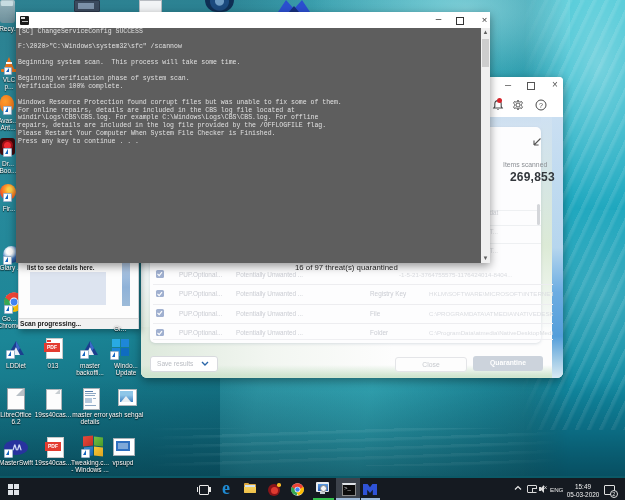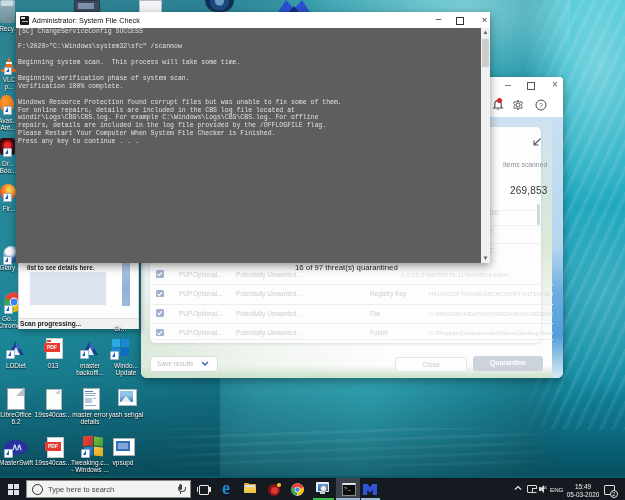--- a/index.html
+++ b/index.html
@@ -183,21 +183,21 @@
       <text x="6" y="8.6" text-anchor="middle" font-size="7" fill="#4a4a4a" font-family="Liberation Sans">?</text>
     </svg>
 
   <div class="a" style="left:9px;top:50px;width:391px;height:216px;background:#fdfdfe;border-radius:5px;box-shadow:0 1px 3px rgba(120,140,160,.25);"></div>
 
   <svg class="a" style="left:391px;top:60px;" width="10" height="10" viewBox="0 0 10 10">
       <path d="M8.5 1.5 L2 8 M2 8 L2 3.4 M2 8 L6.6 8" stroke="#555" stroke-width="1.1" fill="none"></path>
     </svg>
 
   <div class="a" style="left:362px;top:84px;width:60px;height:8px;color:#8b8f94;font-size:6.8px;text-align:left;">Items scanned</div>
-  <div class="a" style="left:369px;top:108px;width:50px;height:9px;color:#33373c;font-size:10px;font-weight:normal;letter-spacing:.2px;">269,853</div>
+  <div class="a" style="left:369px;top:93px;width:50px;height:9px;color:#33373c;font-size:12px;font-weight:bold;letter-spacing:.2px;">269,853</div>
 
   <div class="a" style="left:20px;top:133px;width:380px;height:1px;background:#eef0f2;"></div>
   <div class="a" style="left:330px;top:132px;width:66px;height:8px;color:#d3d5d9;font-size:6.3px;">staller dat</div>
   <div class="a" style="left:20px;top:148px;width:380px;height:1px;background:#eef0f2;"></div>
   <div class="a" style="left:300px;top:151px;width:96px;height:8px;color:#d8dade;font-size:6.3px;">ARE\MICROSOFT...</div>
   <div class="a" style="left:20px;top:166px;width:380px;height:1px;background:#eef0f2;"></div>
   <div class="a" style="left:300px;top:170px;width:96px;height:8px;color:#d8dade;font-size:6.3px;">ARE\MICROSOFT...</div>
   <div class="a" style="left:396px;top:127px;width:3px;height:21px;background:#d4d6da;border-radius:2px;"></div>
 
   <div class="a" style="left:15px;top:193px;width:7.5px;height:7.5px;background:#a0b0d0;border-radius:1.5px;">
@@ -258,21 +258,20 @@
 </div>
 
 <div class="a" style="left:295px;top:263px;width:160px;color:#1b1b1b;font-size:7.8px;z-index:40;">16 of 97 threat(s) quarantined</div>
 
 <div class="a" id="console" style="left:16px;top:12px;width:474px;height:251px;box-shadow:0 3px 9px rgba(0,0,0,.42);z-index:30;background:#5e5e5e;">
   <div class="a" style="left:0;top:0;width:474px;height:16px;background:#fff;"></div>
   <div class="a" style="left:4px;top:3.5px;width:9px;height:9px;background:#1a1a1a;border-radius:1px;">
       <div class="a" style="left:1px;top:1px;width:4px;height:2px;background:#ddd;"></div>
       <div class="a" style="left:1.5px;top:5px;width:6px;height:1.5px;background:#bbb;"></div>
     </div>
-  <div class="a" style="left:16px;top:3px;width:220px;height:11px;color:#111;font-size:7.3px;line-height:11px;">Administrator:  System File Check</div>
   <div class="a" style="left:416px;top:2px;width:13px;height:12px;color:#333;font-size:10px;line-height:10px;text-align:center;">–</div>
   <div class="a" style="left:440px;top:5px;width:5.5px;height:5.5px;border:1px solid #333;"></div>
   <div class="a" style="left:462px;top:2px;width:13px;height:12px;color:#333;font-size:9.5px;line-height:12px;text-align:center;">×</div>
   <pre style="position:absolute;left:2px;top:15.5px;margin:0;font-family:'Liberation Mono',monospace;font-size:6.5px;line-height:7.9px;color:#e0e0e0;">[SC] ChangeServiceConfig SUCCESS
 
 F:\2020&gt;"C:\Windows\system32\sfc" /scannow
 
 Beginning system scan.  This process will take some time.
 
 Beginning verification phase of system scan.
@@ -292,27 +291,20 @@
 </div>
 
 <div class="a" style="left:0;top:476px;width:625px;height:2px;background:#0b5967;"></div>
 <div class="a" id="taskbar" style="left:0;top:478px;width:625px;height:22px;background:#151a21;z-index:50;">
 
   <div class="a" style="left:8px;top:6px;width:5px;height:5px;background:#dfe3e8;"></div>
   <div class="a" style="left:14px;top:6px;width:5px;height:5px;background:#dfe3e8;"></div>
   <div class="a" style="left:8px;top:12px;width:5px;height:5px;background:#dfe3e8;"></div>
   <div class="a" style="left:14px;top:12px;width:5px;height:5px;background:#dfe3e8;"></div>
 
-  <div class="a" style="left:26px;top:2px;width:165px;height:18px;background:#f3f3f3;border:1px solid #8a8a8a;box-sizing:border-box;">
-    <div class="a" style="left:5px;top:3px;width:9px;height:9px;border:1.5px solid #2b2b2b;border-radius:50%;"></div>
-    <div class="a" style="left:21px;top:4px;width:120px;color:#454545;font-size:7.5px;">Type here to search</div>
-    <div class="a" style="left:152px;top:3px;width:3px;height:6px;background:#444;border-radius:2px;"></div>
-    <div class="a" style="left:150.5px;top:6px;width:6px;height:4px;border:1px solid #444;border-top:none;border-radius:0 0 4px 4px;"></div>
-    <div class="a" style="left:153px;top:11px;width:1px;height:2px;background:#444;"></div>
-  </div>
 
   <div class="a" style="left:199px;top:7px;width:8px;height:8px;border:1px solid #e8e8e8;border-radius:1px;"></div>
   <div class="a" style="left:196.5px;top:8.5px;width:1.5px;height:5px;background:#e8e8e8;"></div>
   <div class="a" style="left:209px;top:8.5px;width:1.5px;height:5px;background:#e8e8e8;"></div>
 
   <div class="a" style="left:218px;top:2px;width:16px;height:17px;color:#1f8ad2;font-size:18px;font-weight:bold;line-height:16.5px;text-align:center;font-family:'Liberation Serif',serif;">e</div>
 
   <div class="a" style="left:244px;top:6px;width:12px;height:9px;background:#dca63c;border-radius:1px;"></div>
   <div class="a" style="left:244px;top:5px;width:5px;height:3px;background:#dca63c;border-radius:1px 1px 0 0;"></div>
   <div class="a" style="left:245px;top:7px;width:10px;height:2px;background:#cfe2f2;"></div>

